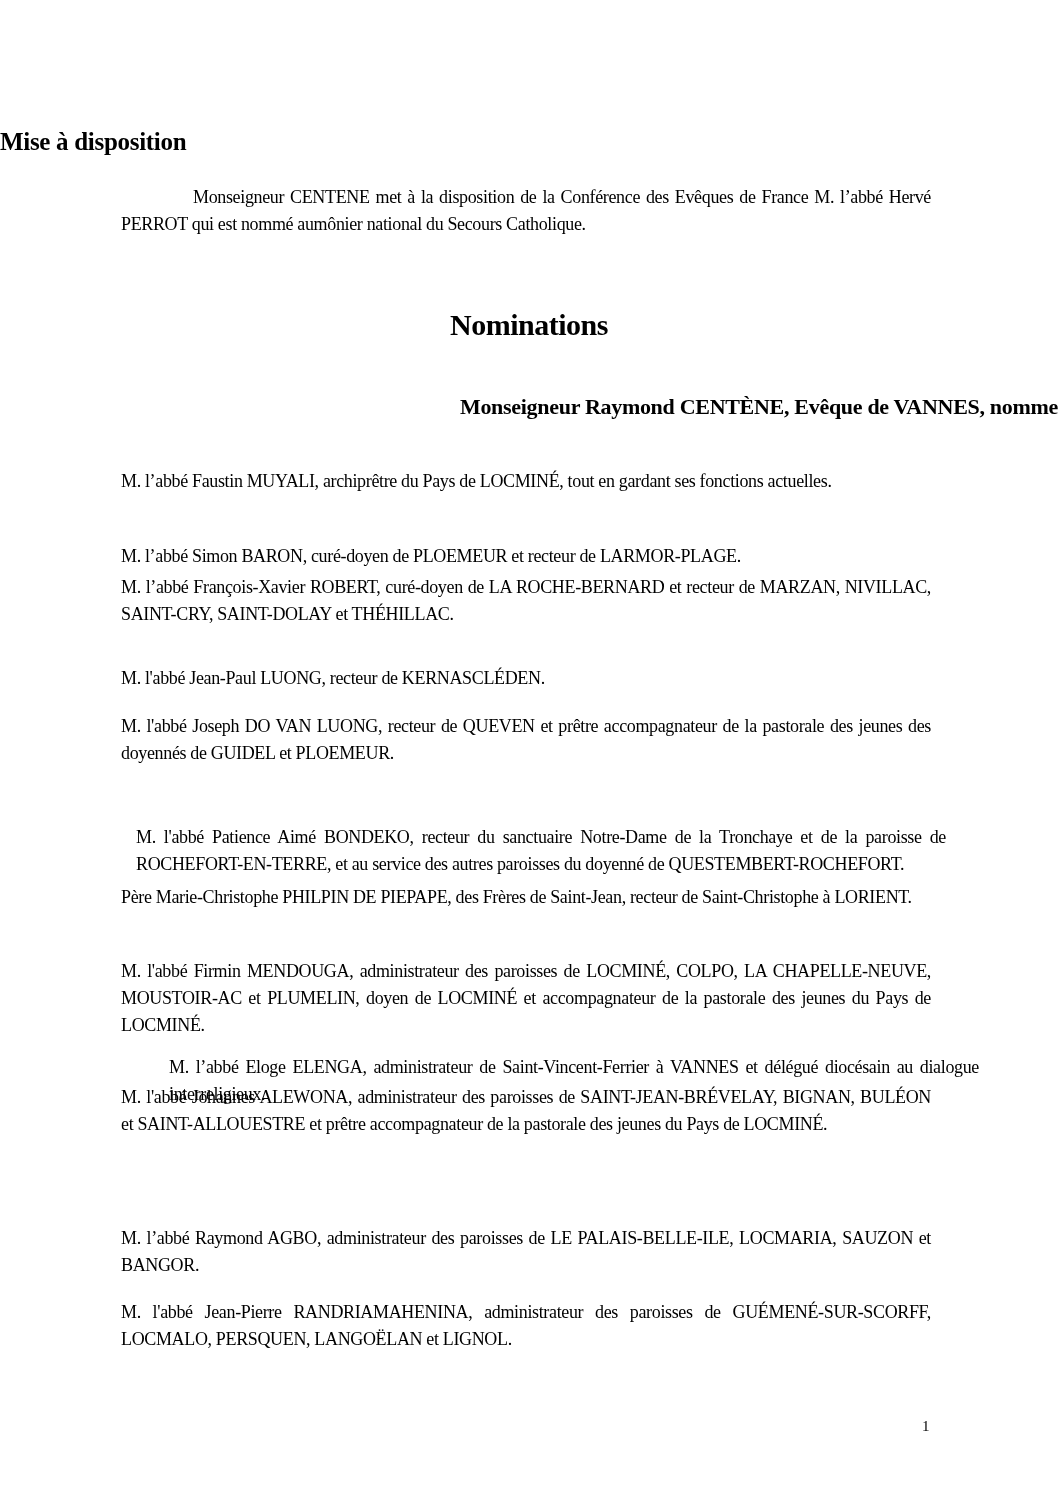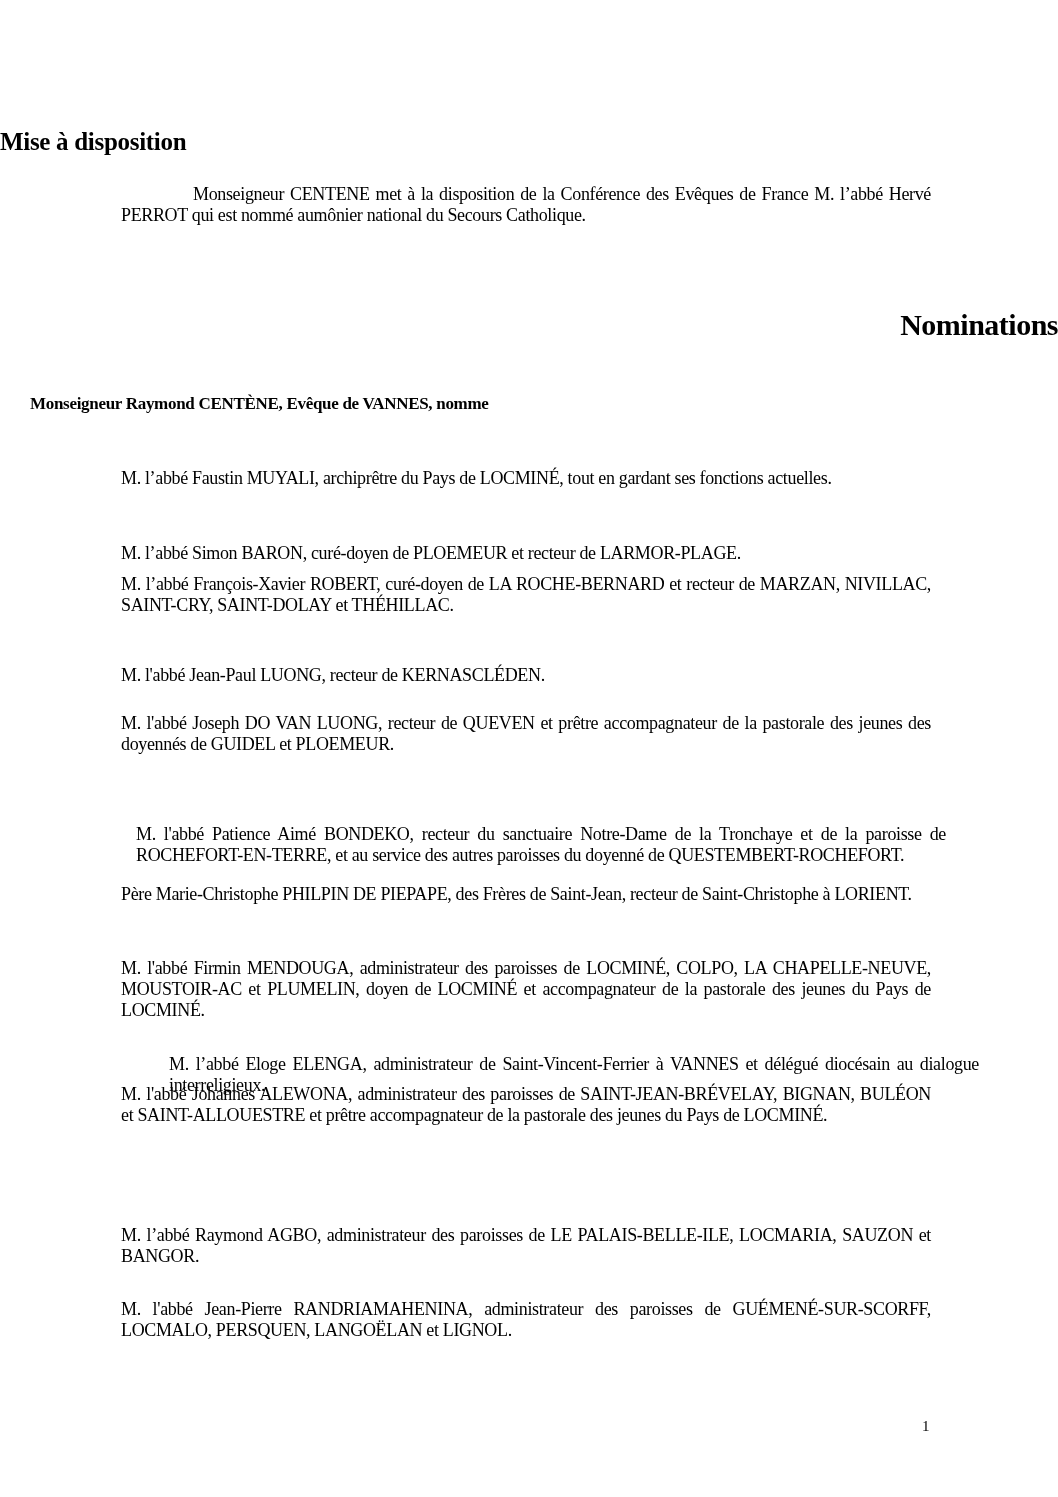--- a/index.html
+++ b/index.html
@@ -6,31 +6,31 @@
   body {
     width: 1058px; height: 1497px; position: relative; overflow: hidden;
     font-family: "Liberation Serif", "DejaVu Serif", serif;
     color: #000;
   }
   .h1 {
     position: absolute; left: 0; width: 1058px; text-align: left;
     font-weight: bold; font-size: 25px; letter-spacing: -0.3px;
   }
   .h-big {
-    position: absolute; left: 0; width: 1058px; text-align: right;
+    position: absolute; left: 0; width: 1058px; text-align: center;
     font-weight: bold; font-size: 30px; letter-spacing: -0.5px;
   }
   .h2 {
-    position: absolute; left: 0; width: 1058px; text-align: left;
-    font-weight: bold; font-size: 17px; letter-spacing: -0.3px;
+    position: absolute; left: 0; width: 1058px; text-align: right;
+    font-weight: bold; font-size: 22px; letter-spacing: -0.3px;
     padding-left: 30px; box-sizing: border-box;
   }
   .para {
     position: absolute; left: 121px; width: 810px;
-    font-size: 18px; line-height: 21px; text-align: justify;
+    font-size: 18px; line-height: 27px; text-align: justify;
     letter-spacing: -0.35px;
   }
   .para.indent { text-indent: 72px; }
   .pagenum {
     position: absolute; left: 922px; top: 1418px; font-size: 15px;
   }
 </style>
 </head>
 <body>
 

